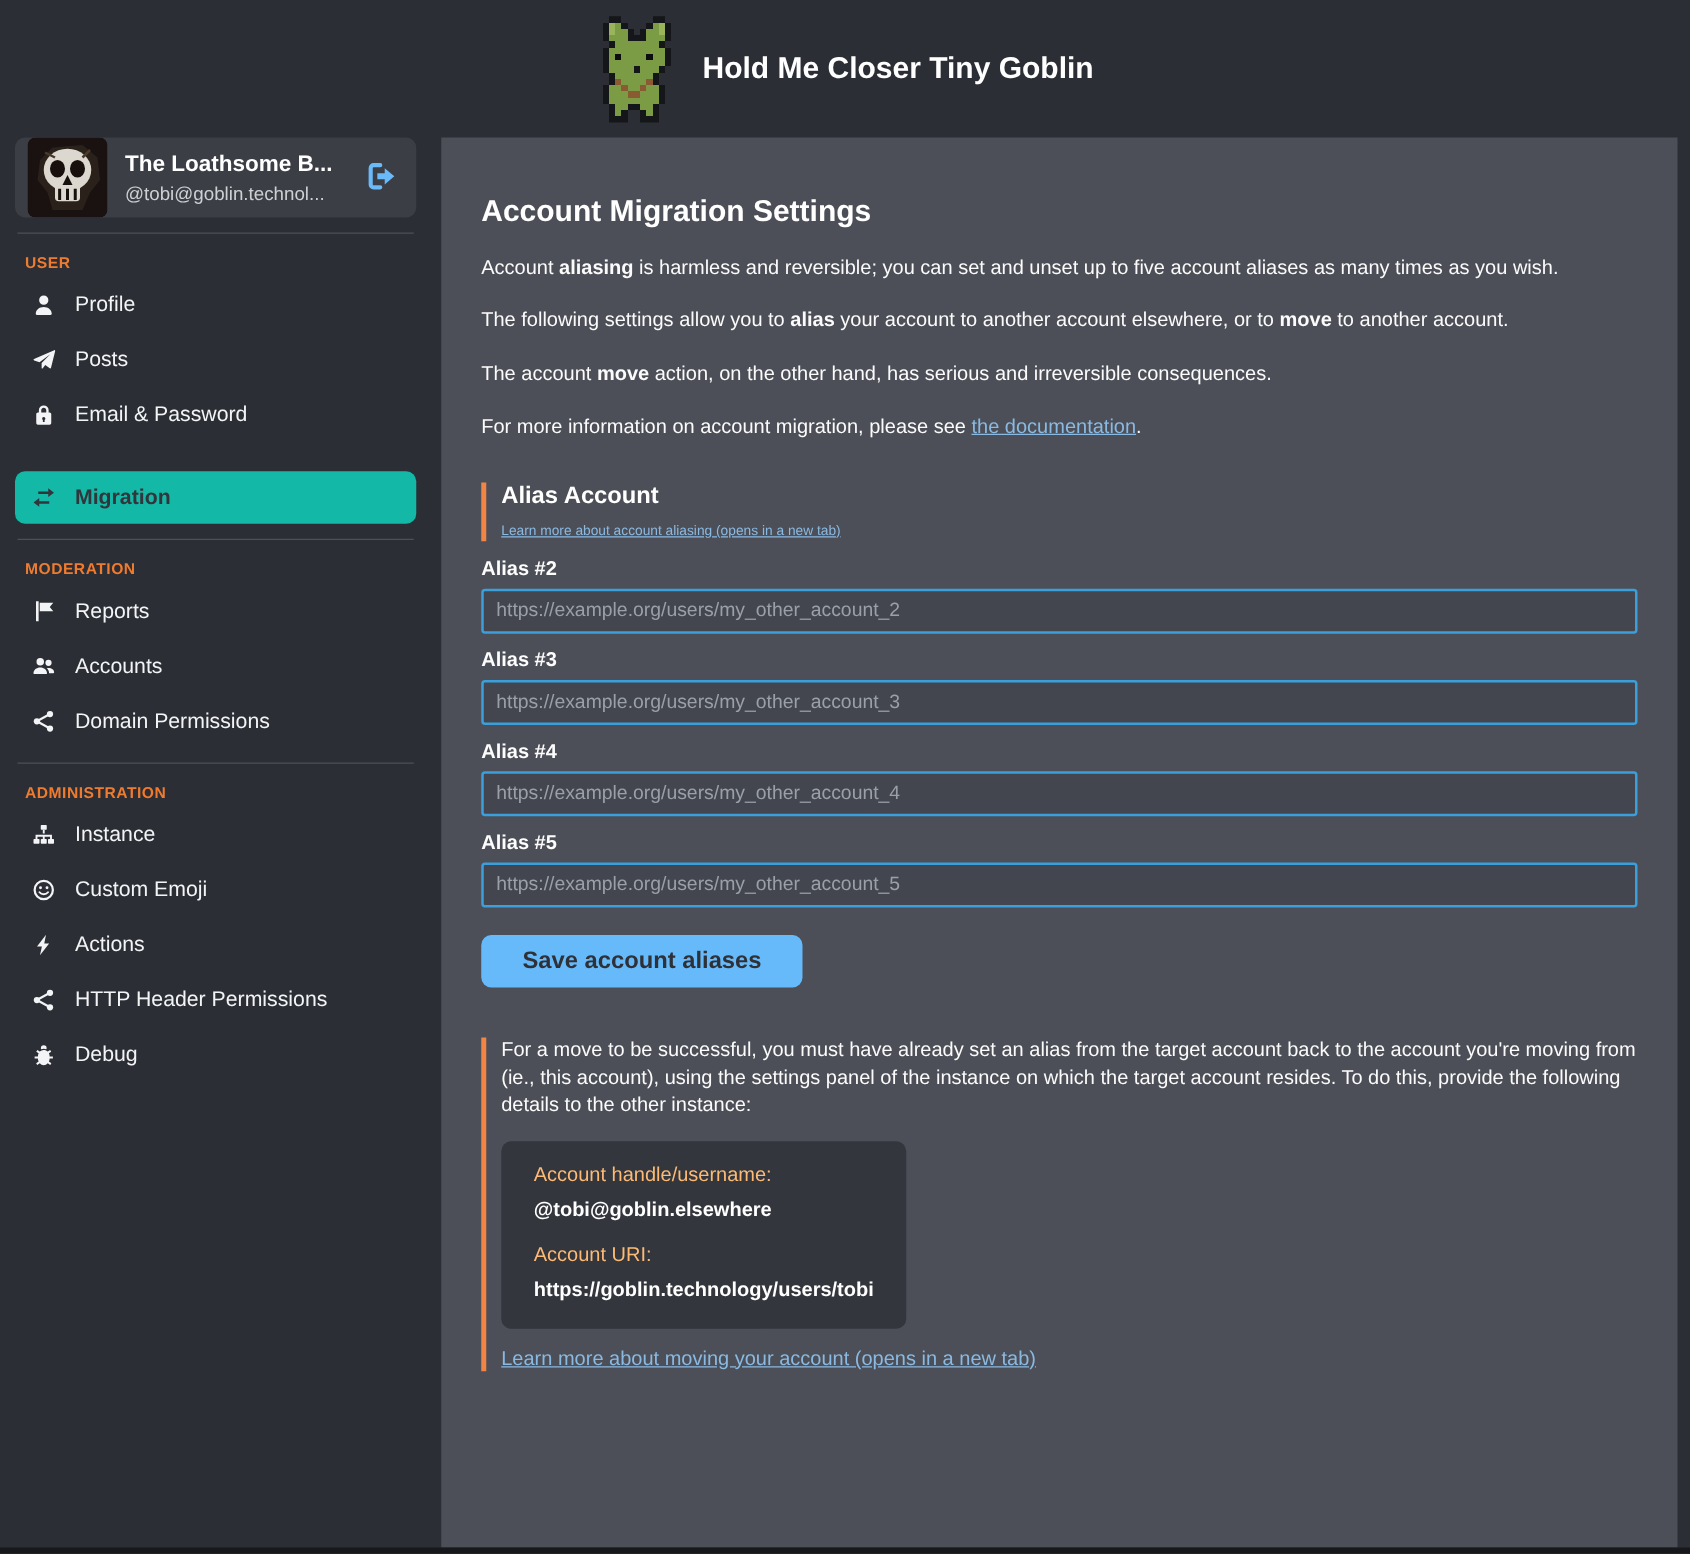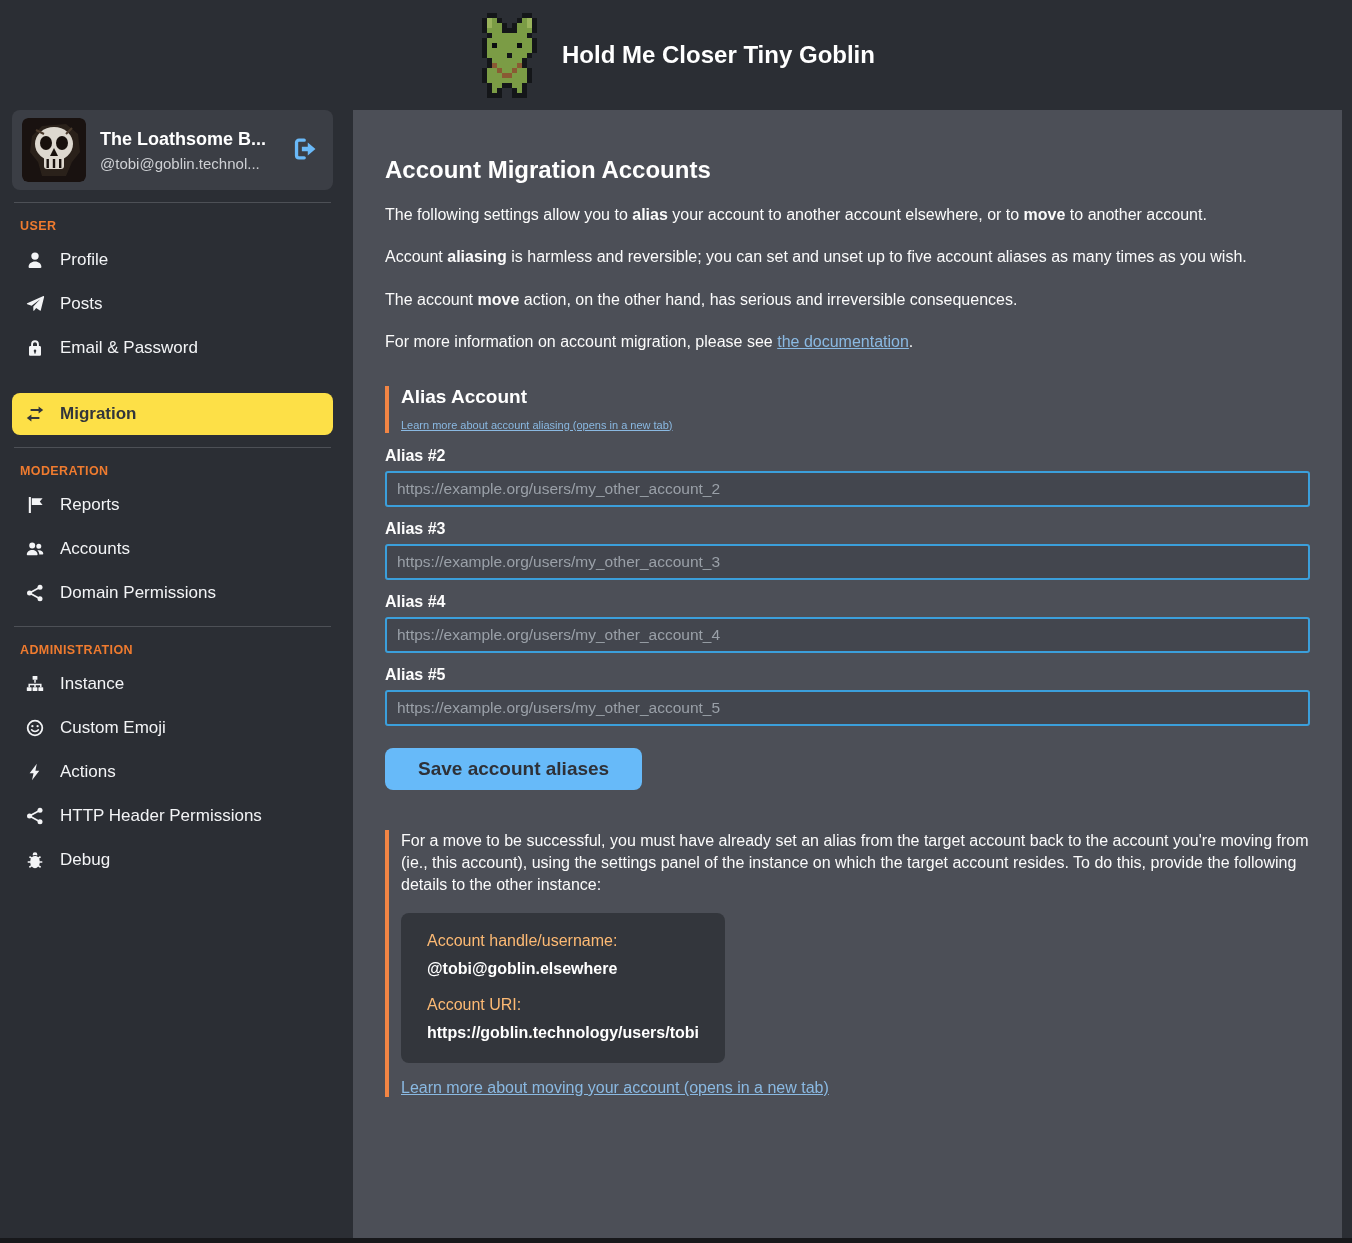--- a/index.html
+++ b/index.html
@@ -7,33 +7,33 @@
     width:1352px;height:1243px;position:relative;overflow:hidden;
     background:#2b2e34;color:#fbfbfb;
     font-family:"Liberation Sans", sans-serif;
   }
   
   .header{height:110px;display:flex;align-items:center;justify-content:center;gap:20px;}
   .header .logo{width:65px;height:85px;display:block;}
   .header h1{font-size:24px;margin:0;font-weight:bold;color:#ffffff;}
   
   .sidebar{position:absolute;left:0;top:110px;width:345px;box-sizing:border-box;padding:0 12px;}
-  .usercard{background:#3b3e45;border-radius:8px;height:80px;display:flex;align-items:center;
+  .usercard{background:#3b3e45;border-radius:8px;height:64px;display:flex;align-items:center;
     gap:14px;padding:8px 10px;box-sizing:border-box;}
   .usercard .avatar{width:64px;height:64px;border-radius:6px;flex:none;display:block;}
   .usercard .uinfo{flex:1;min-width:0;}
   .usercard .uname{font-size:18px;font-weight:bold;color:#ffffff;white-space:nowrap;}
   .usercard .uhandle{font-size:15px;color:#ced0d4;margin-top:5px;white-space:nowrap;}
   .logout-btn{flex:none;background:none;border:none;padding:4px;cursor:pointer;}
   hr.sep{border:0;border-top:1px solid #4d5056;margin:12px 2px;}
   .navlabel{color:#ef7b2f;font-size:12.5px;font-weight:bold;letter-spacing:.4px;margin:16px 8px 6px;}
   .navitem{display:flex;align-items:center;gap:15px;padding:11px 13px;margin:2px 0;
     font-size:17px;color:#f3f4f6;border-radius:8px;cursor:pointer;}
   .navitem svg{flex:none;}
-  .navitem.active{background:#fde047;color:#32353b;font-weight:bold;margin-top:24px;}
+  .navitem.active{background:#14b8a6;color:#32353b;font-weight:bold;margin-top:24px;}
   
   .main{position:absolute;left:353px;top:110px;width:989px;height:1128px;background:#4c4f57;
     box-sizing:border-box;padding:26px 32px;overflow:hidden;}
   .main h2.pagetitle{font-size:24px;font-weight:bold;margin:20px 0 2px;color:#ffffff;}
   .main p{font-size:16px;line-height:1.4;margin:20px 0;color:#fbfbfb;}
   .main a{color:#8ab9e2;}
   .section-head{border-left:4px solid #f28544;padding-left:12px;margin-top:32px;}
   .section-head h3{font-size:19px;font-weight:bold;margin:0 0 7px;color:#ffffff;}
   .section-head a{font-size:11px;}
   .field label{display:block;font-size:16px;font-weight:bold;margin:13px 0 6px;color:#fdfdfd;}
@@ -351,24 +351,24 @@
   <div class="navitem">
     <svg width="20" height="18" viewBox="0 0 18 18" fill="currentColor" aria-hidden="true">
       <path d="M6.7 3.5a2.3 2.3 0 0 1 4.6 0c0 .3-.1.6-.2.9a5.8 5.8 0 0 0-4.2 0 2.3 2.3 0 0 1-.2-.9z"></path>
       <path d="M9 4.9c1.3 0 2.4.5 3.2 1.3l1.9-1.2.9 1.4-1.9 1.2c.4.8.6 1.7.6 2.6h2.6v1.6h-2.6c0 .9-.2 1.7-.6 2.4l2 1.3-.9 1.4-2-1.3A4.6 4.6 0 0 1 9 17.2a4.6 4.6 0 0 1-3.2-1.6l-2 1.3-.9-1.4 2-1.3c-.4-.7-.6-1.5-.6-2.4H1.7v-1.6h2.6c0-.9.2-1.8.6-2.6L3 6.4l.9-1.4 1.9 1.2A4.6 4.6 0 0 1 9 4.9z"></path>
     </svg>
     <span>Debug</span>
   </div>
 </div>
 
 <div class="main">
-  <h2 class="pagetitle">Account Migration Accounts</h2>
-
+  <h2 class="pagetitle">Account Migration Settings</h2>
+
+  <p><span>Account </span><strong>aliasing</strong><span> is harmless and reversible; you can set and unset up to five account aliases as many times as you wish.</span></p>
   <p><span>The following settings allow you to </span><strong>alias</strong><span> your account to another account elsewhere, or to </span><strong>move</strong><span> to another account.</span></p>
-  <p><span>Account </span><strong>aliasing</strong><span> is harmless and reversible; you can set and unset up to five account aliases as many times as you wish.</span></p>
   <p><span>The account </span><strong>move</strong><span> action, on the other hand, has serious and irreversible consequences.</span></p>
   <p><span>For more information on account migration, please see </span><a href="#">the documentation</a><span>.</span></p>
 
   
   <div class="section-head">
     <h3>Alias Account</h3>
     <a href="#">Learn more about account aliasing (opens in a new tab)</a>
   </div>
 
   <div class="fields">

